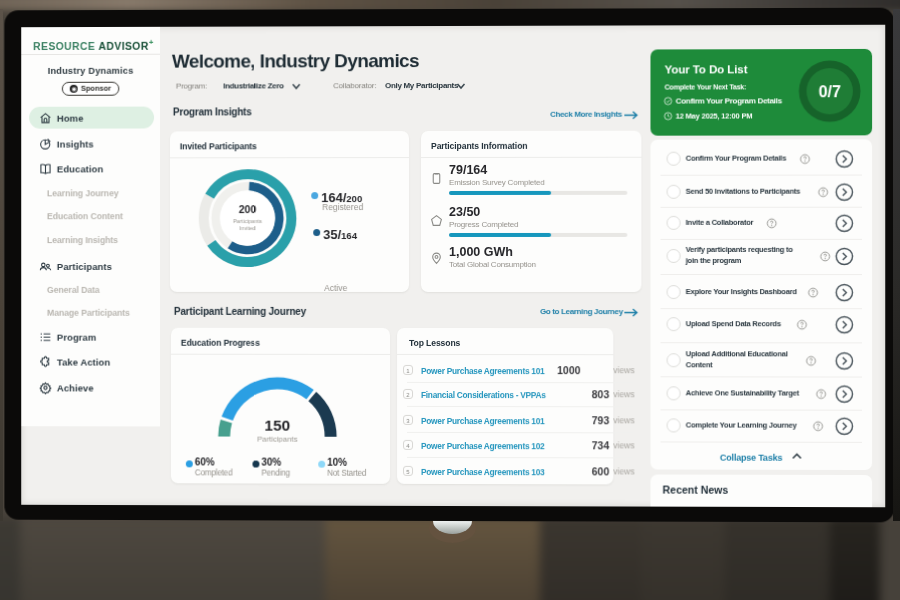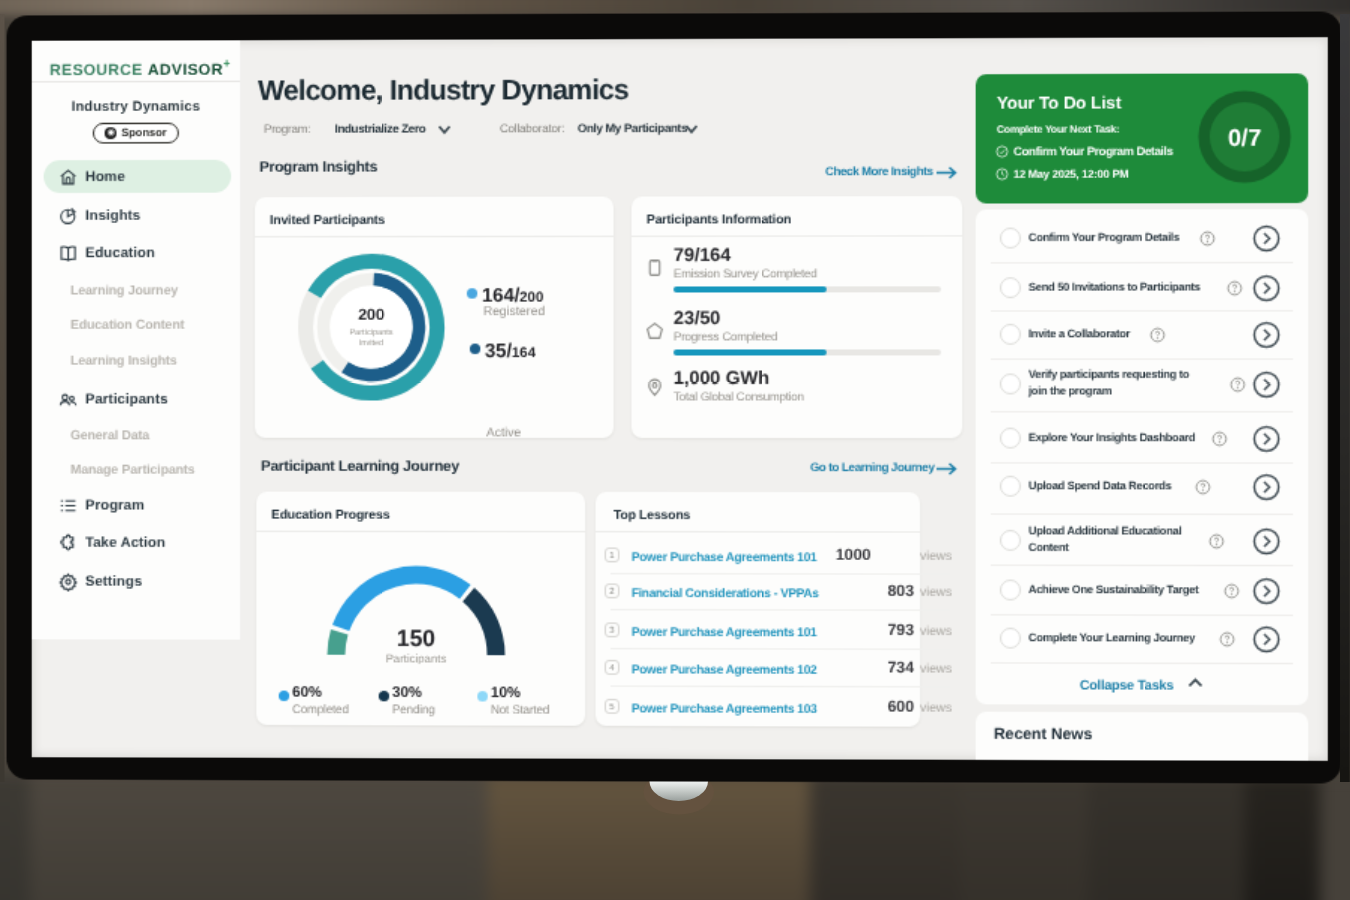--- a/index.html
+++ b/index.html
@@ -154,21 +154,21 @@
             <svg viewBox="0 0 24 24" fill="none" stroke="#2e3b43" stroke-width="2">
               <path d="M10 4 a2 2 0 0 1 4 0 v1 h4 v4 h-1 a2 2 0 0 0 0 4 h1 v4 h-4 v1 a2 2 0 0 1 -4 0 v-1 H6 v-4 H5 a2 2 0 0 1 0-4 h1 V5 h4 Z"></path>
             </svg>
             <div class="lb">Take Action</div>
           </div>
       <div class="ni " style="top:351px;">
             <svg viewBox="0 0 24 24" fill="none" stroke="#2e3b43" stroke-width="2">
               <circle cx="12" cy="12" r="3"></circle>
               <path d="M12 2.8 l1.8 2.4 2.9-.7 .7 2.9 2.9 .7-.7 2.9 2.4 1.8-2.4 1.8 .7 2.9-2.9 .7-.7 2.9-2.9-.7-1.8 2.4-1.8-2.4-2.9 .7-.7-2.9-2.9-.7 .7-2.9-2.4-1.8 2.4-1.8-.7-2.9 2.9-.7 .7-2.9 2.9 .7 Z"></path>
             </svg>
-            <div class="lb">Settings</div>
+            <div class="lb">Achieve</div>
           </div>
       </div>
     </div>
 
     <div class="abs h1">Welcome, Industry Dynamics</div>
     <div class="abs ctl" style="left:156px;">Program:</div>
     <div class="abs ctl" style="left:203.5px;"><b>Industrialize Zero</b></div>
     <svg class="abs" style="left:272px; top:56.5px;" width="10" height="7">
         <path d="M1.5 1 L5 5 L8.5 1" stroke="#3a474f" stroke-width="1.5" fill="none"></path>
       </svg>

